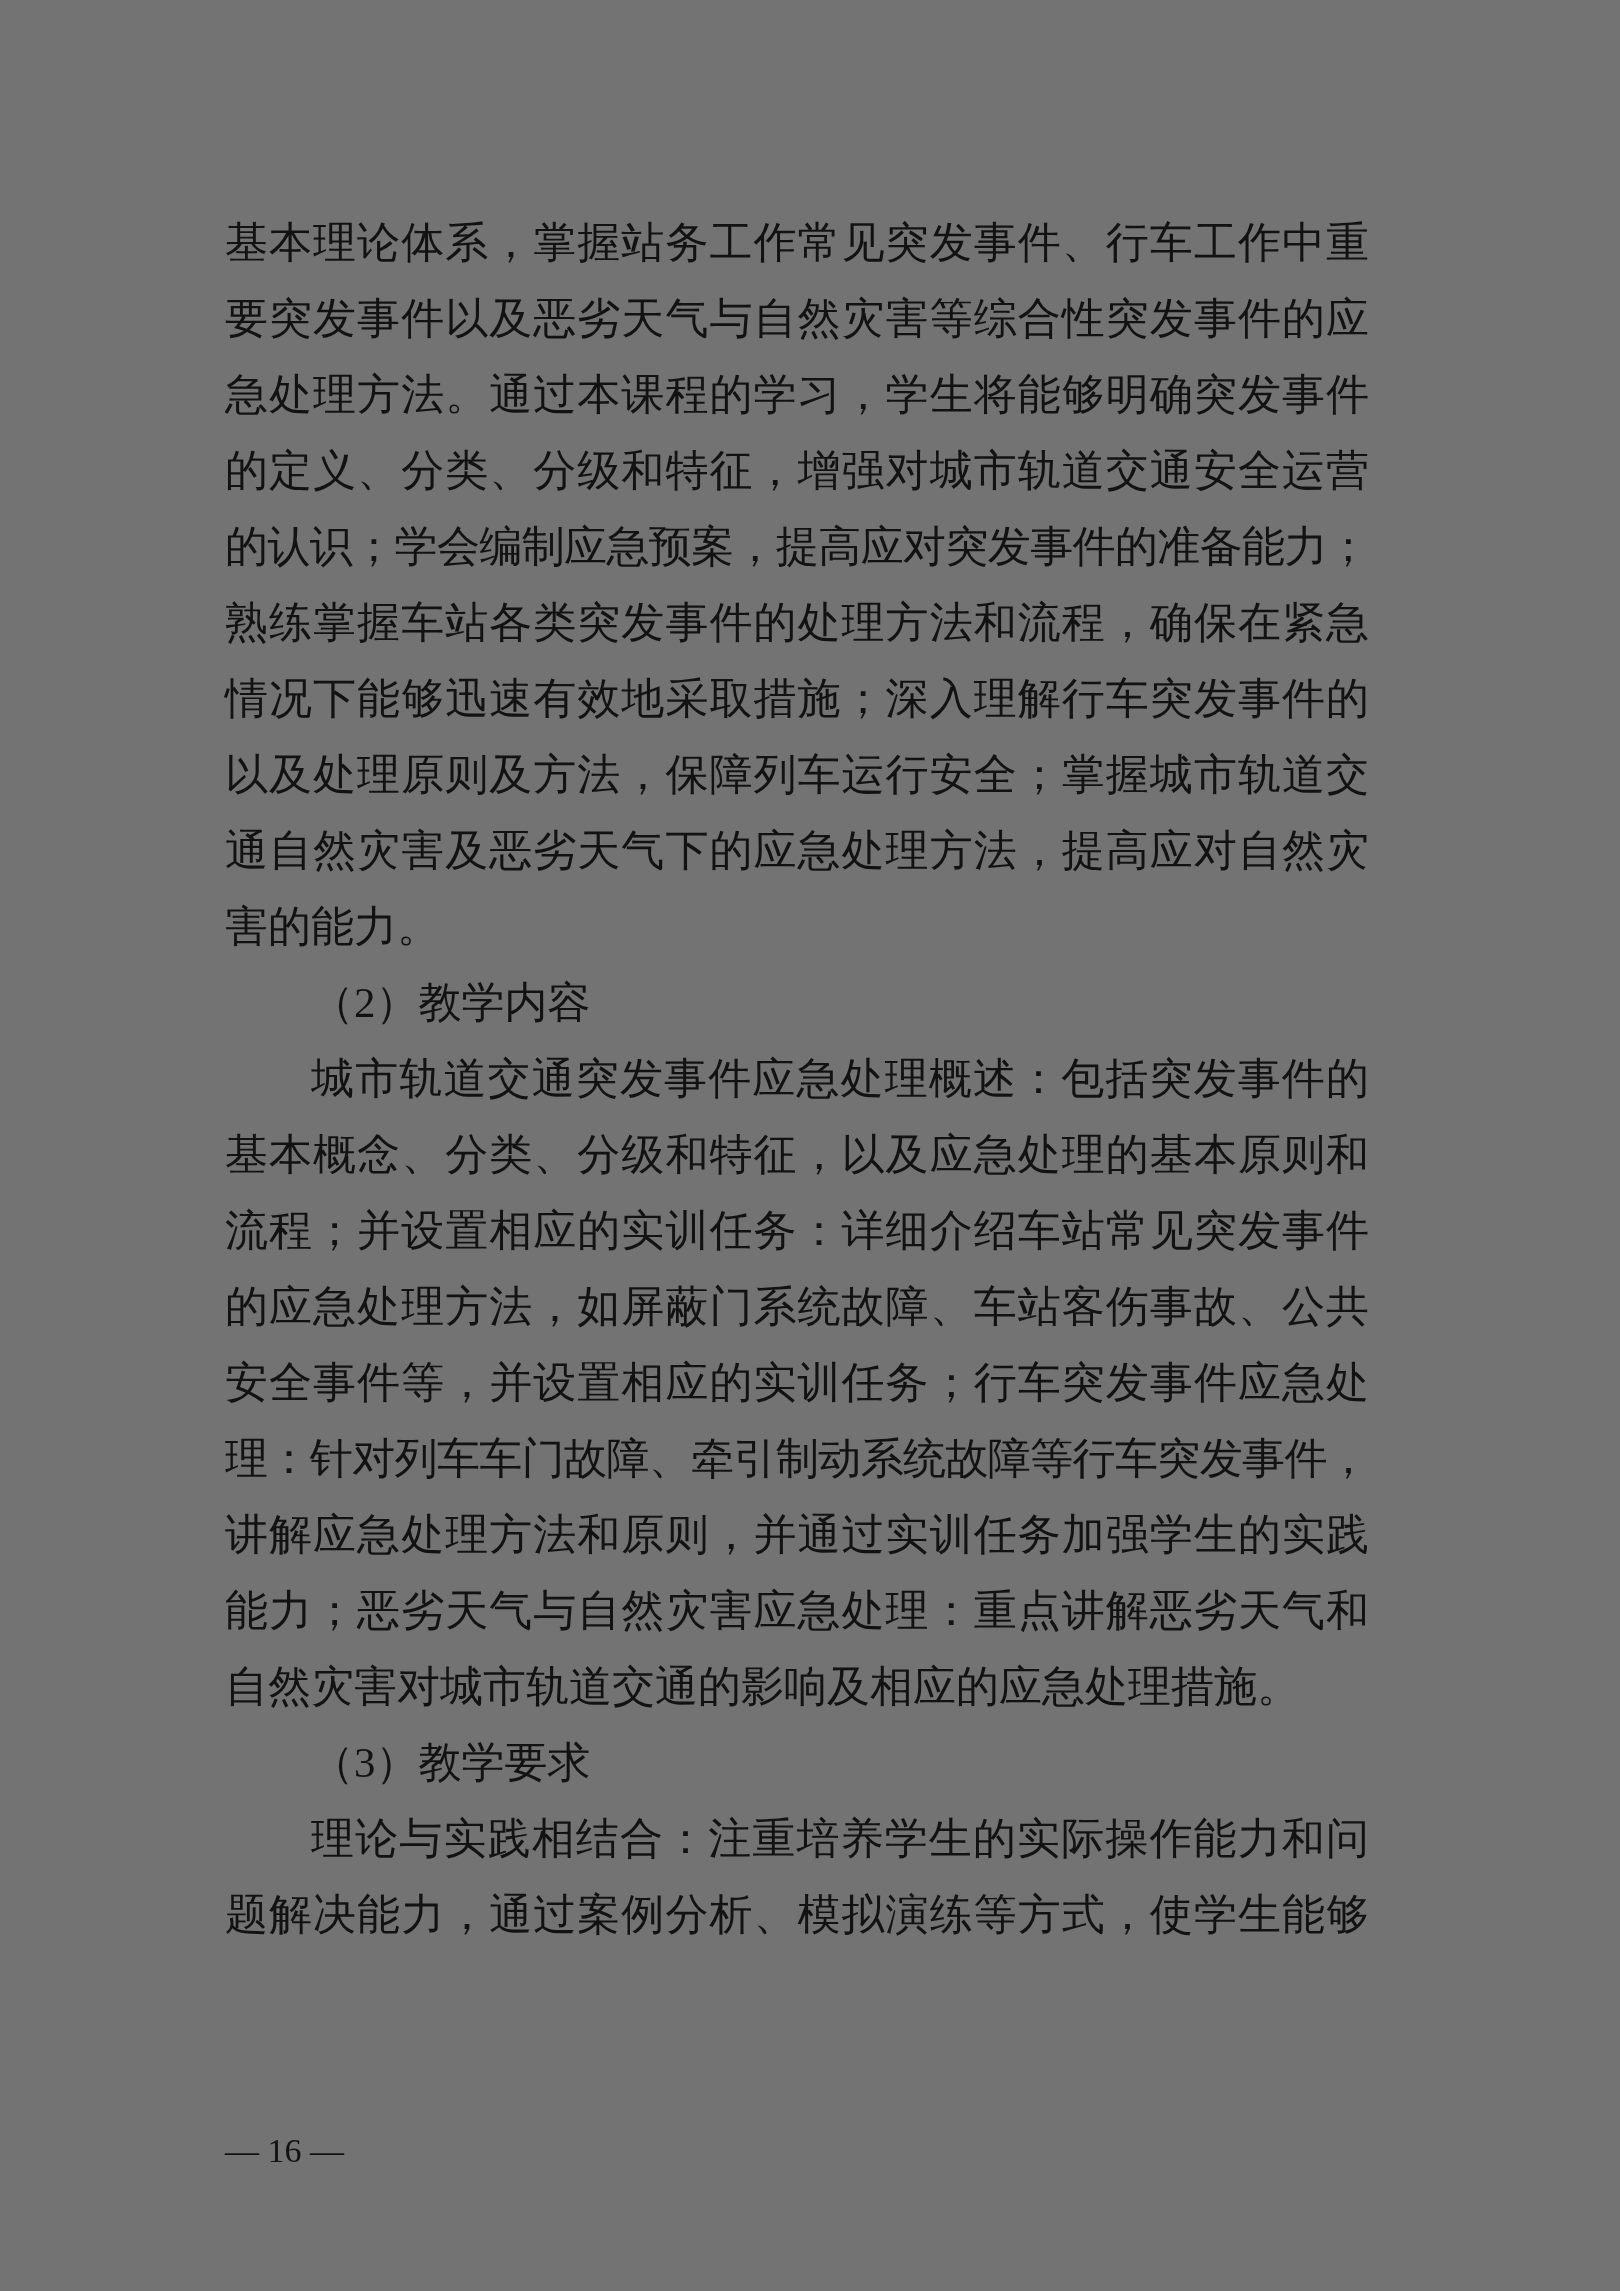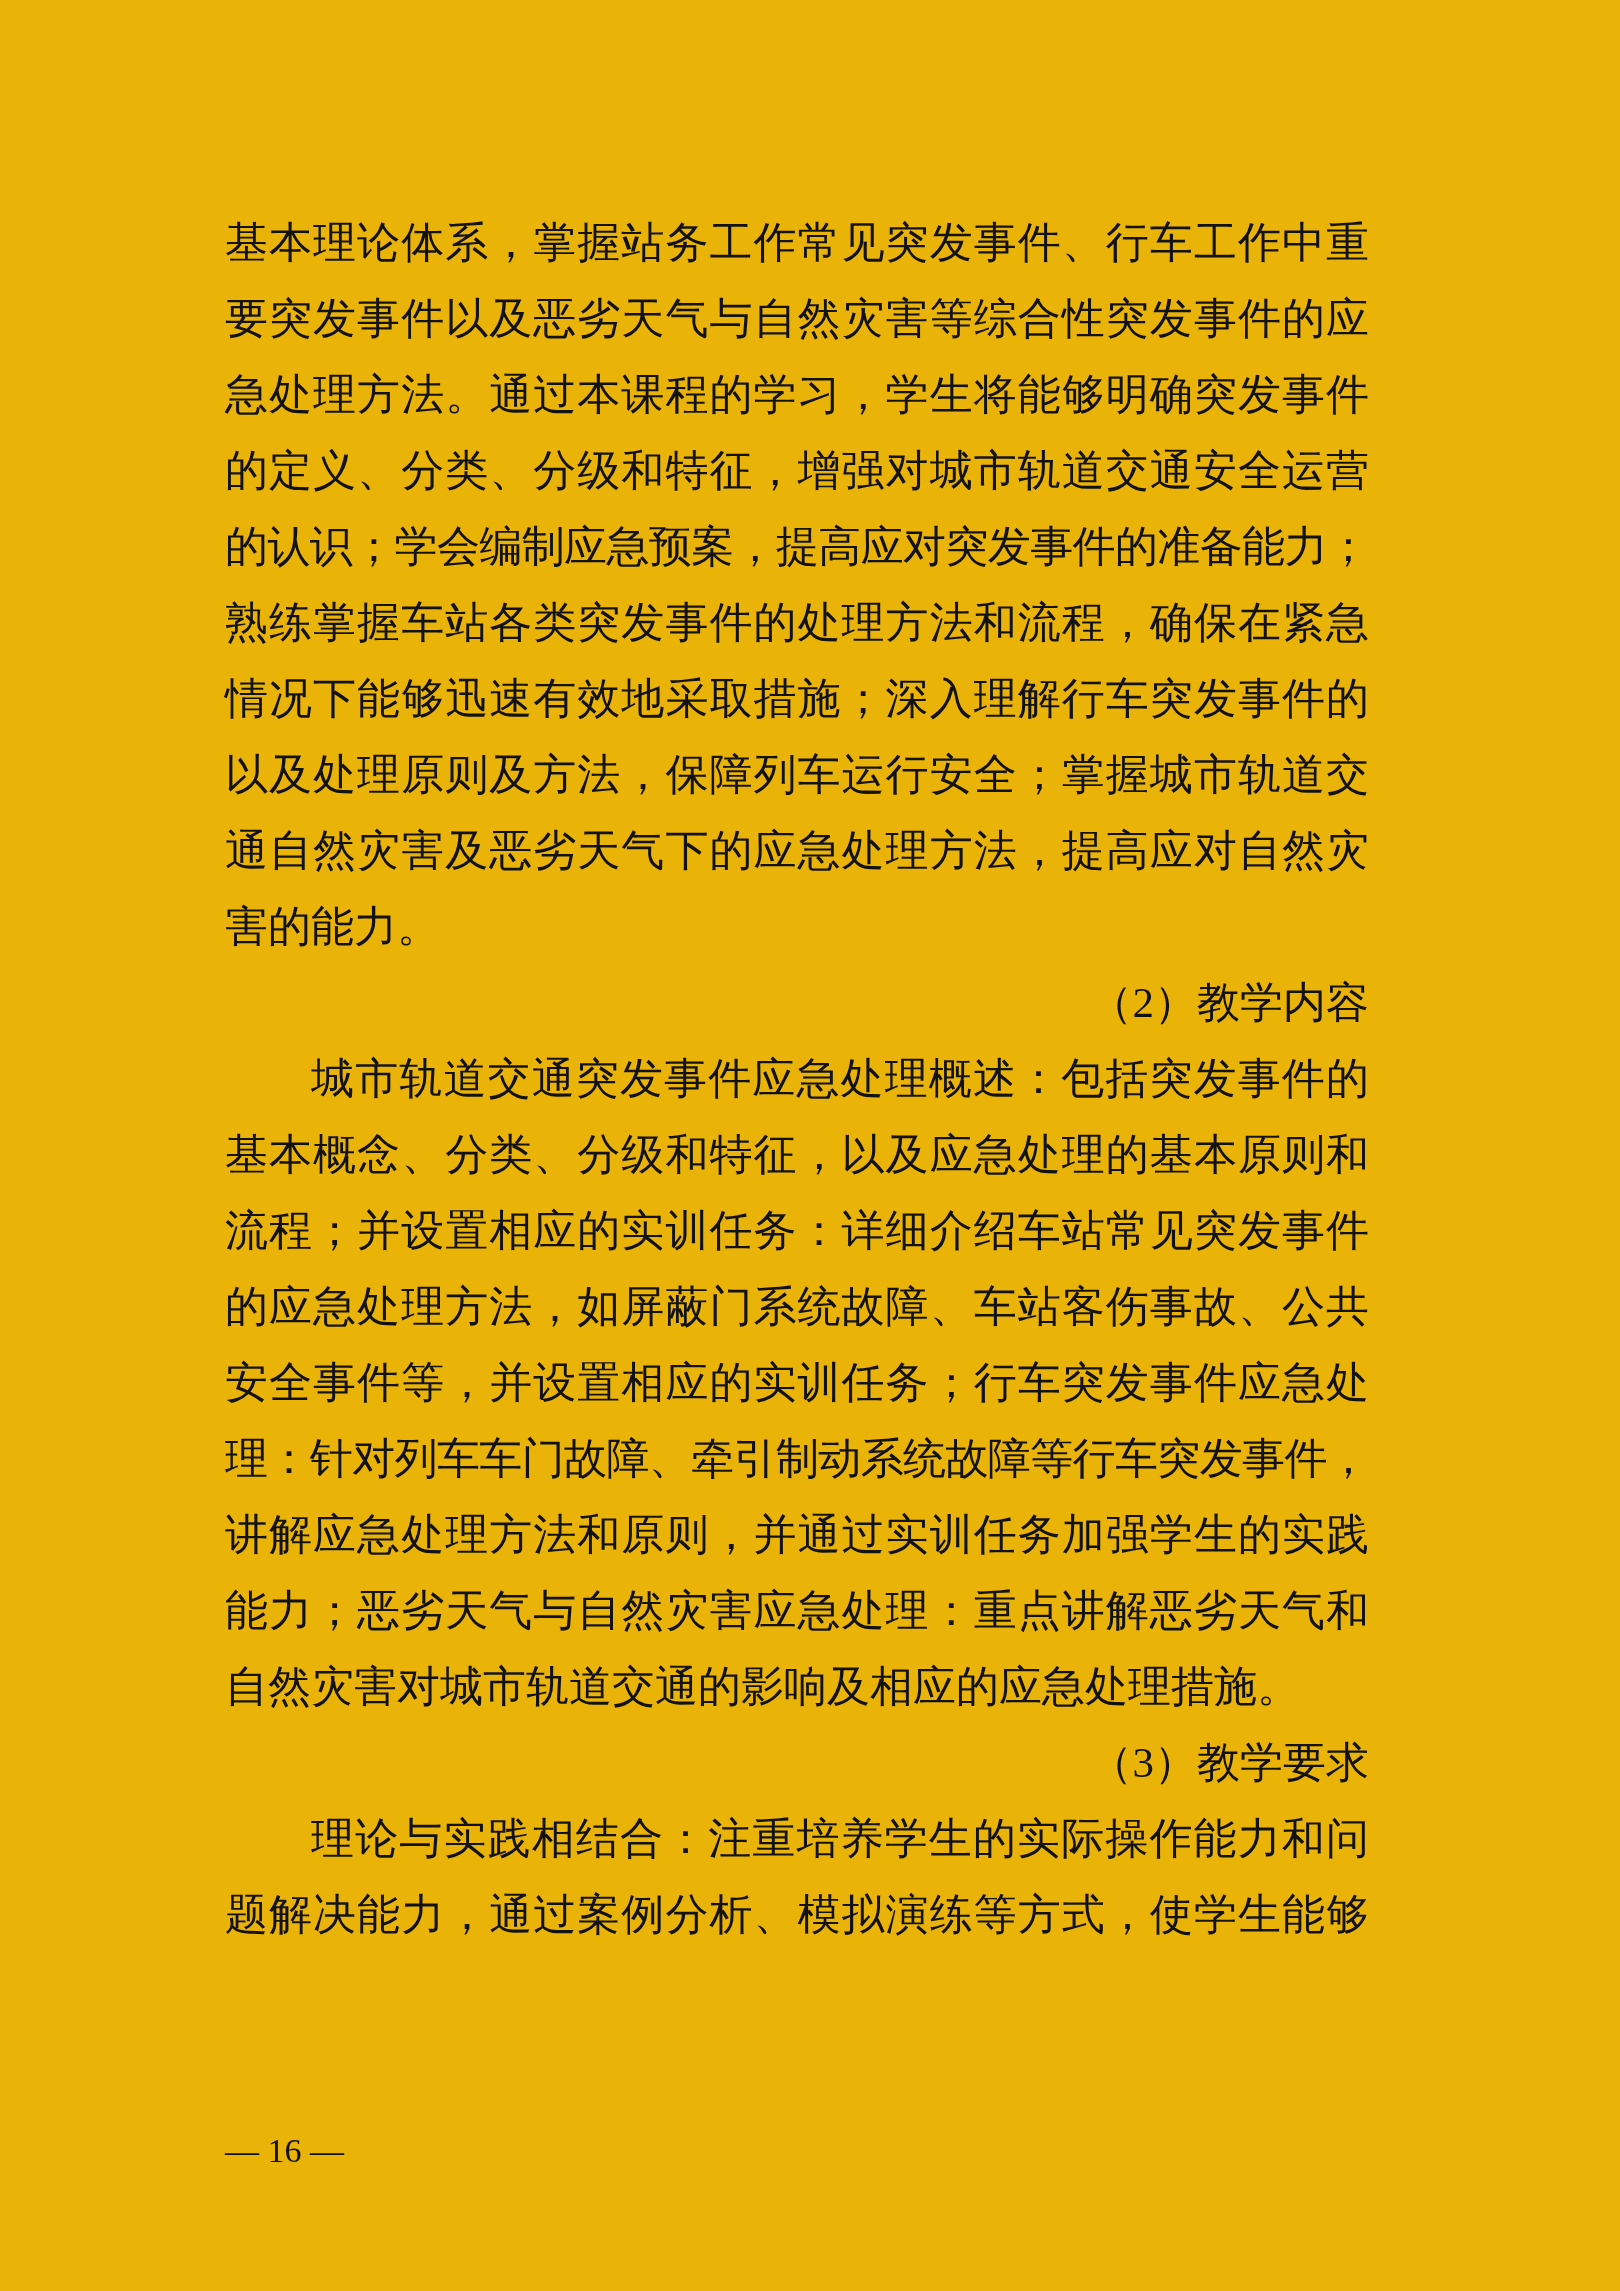--- a/index.html
+++ b/index.html
@@ -4,21 +4,21 @@
 <style>
   html, body {
     margin: 0;
     padding: 0;
     background: #ffffff;
   }
   .page {
     position: relative;
     width: 1620px;
     height: 2292px;
-    background: #eab308;
+    background: #737373;
     overflow: hidden;
     font-family: "Liberation Serif", serif;
     color: #121212;
   }
   .text-block {
     position: absolute;
     left: 225px;
     top: 205px;
     width: 1144px;
   }
@@ -36,21 +36,20 @@
     text-align: justify;
     text-align-last: justify;
   }
   
   .ll {
     text-align: left;
   }
   
   .ind {
     text-indent: 86px;
-    text-align: right;
   }
   
   .tight {
     letter-spacing: -0.8px;
   }
   .page-footer {
     position: absolute;
     left: 225px;
     top: 2129px;
     height: 43px;

